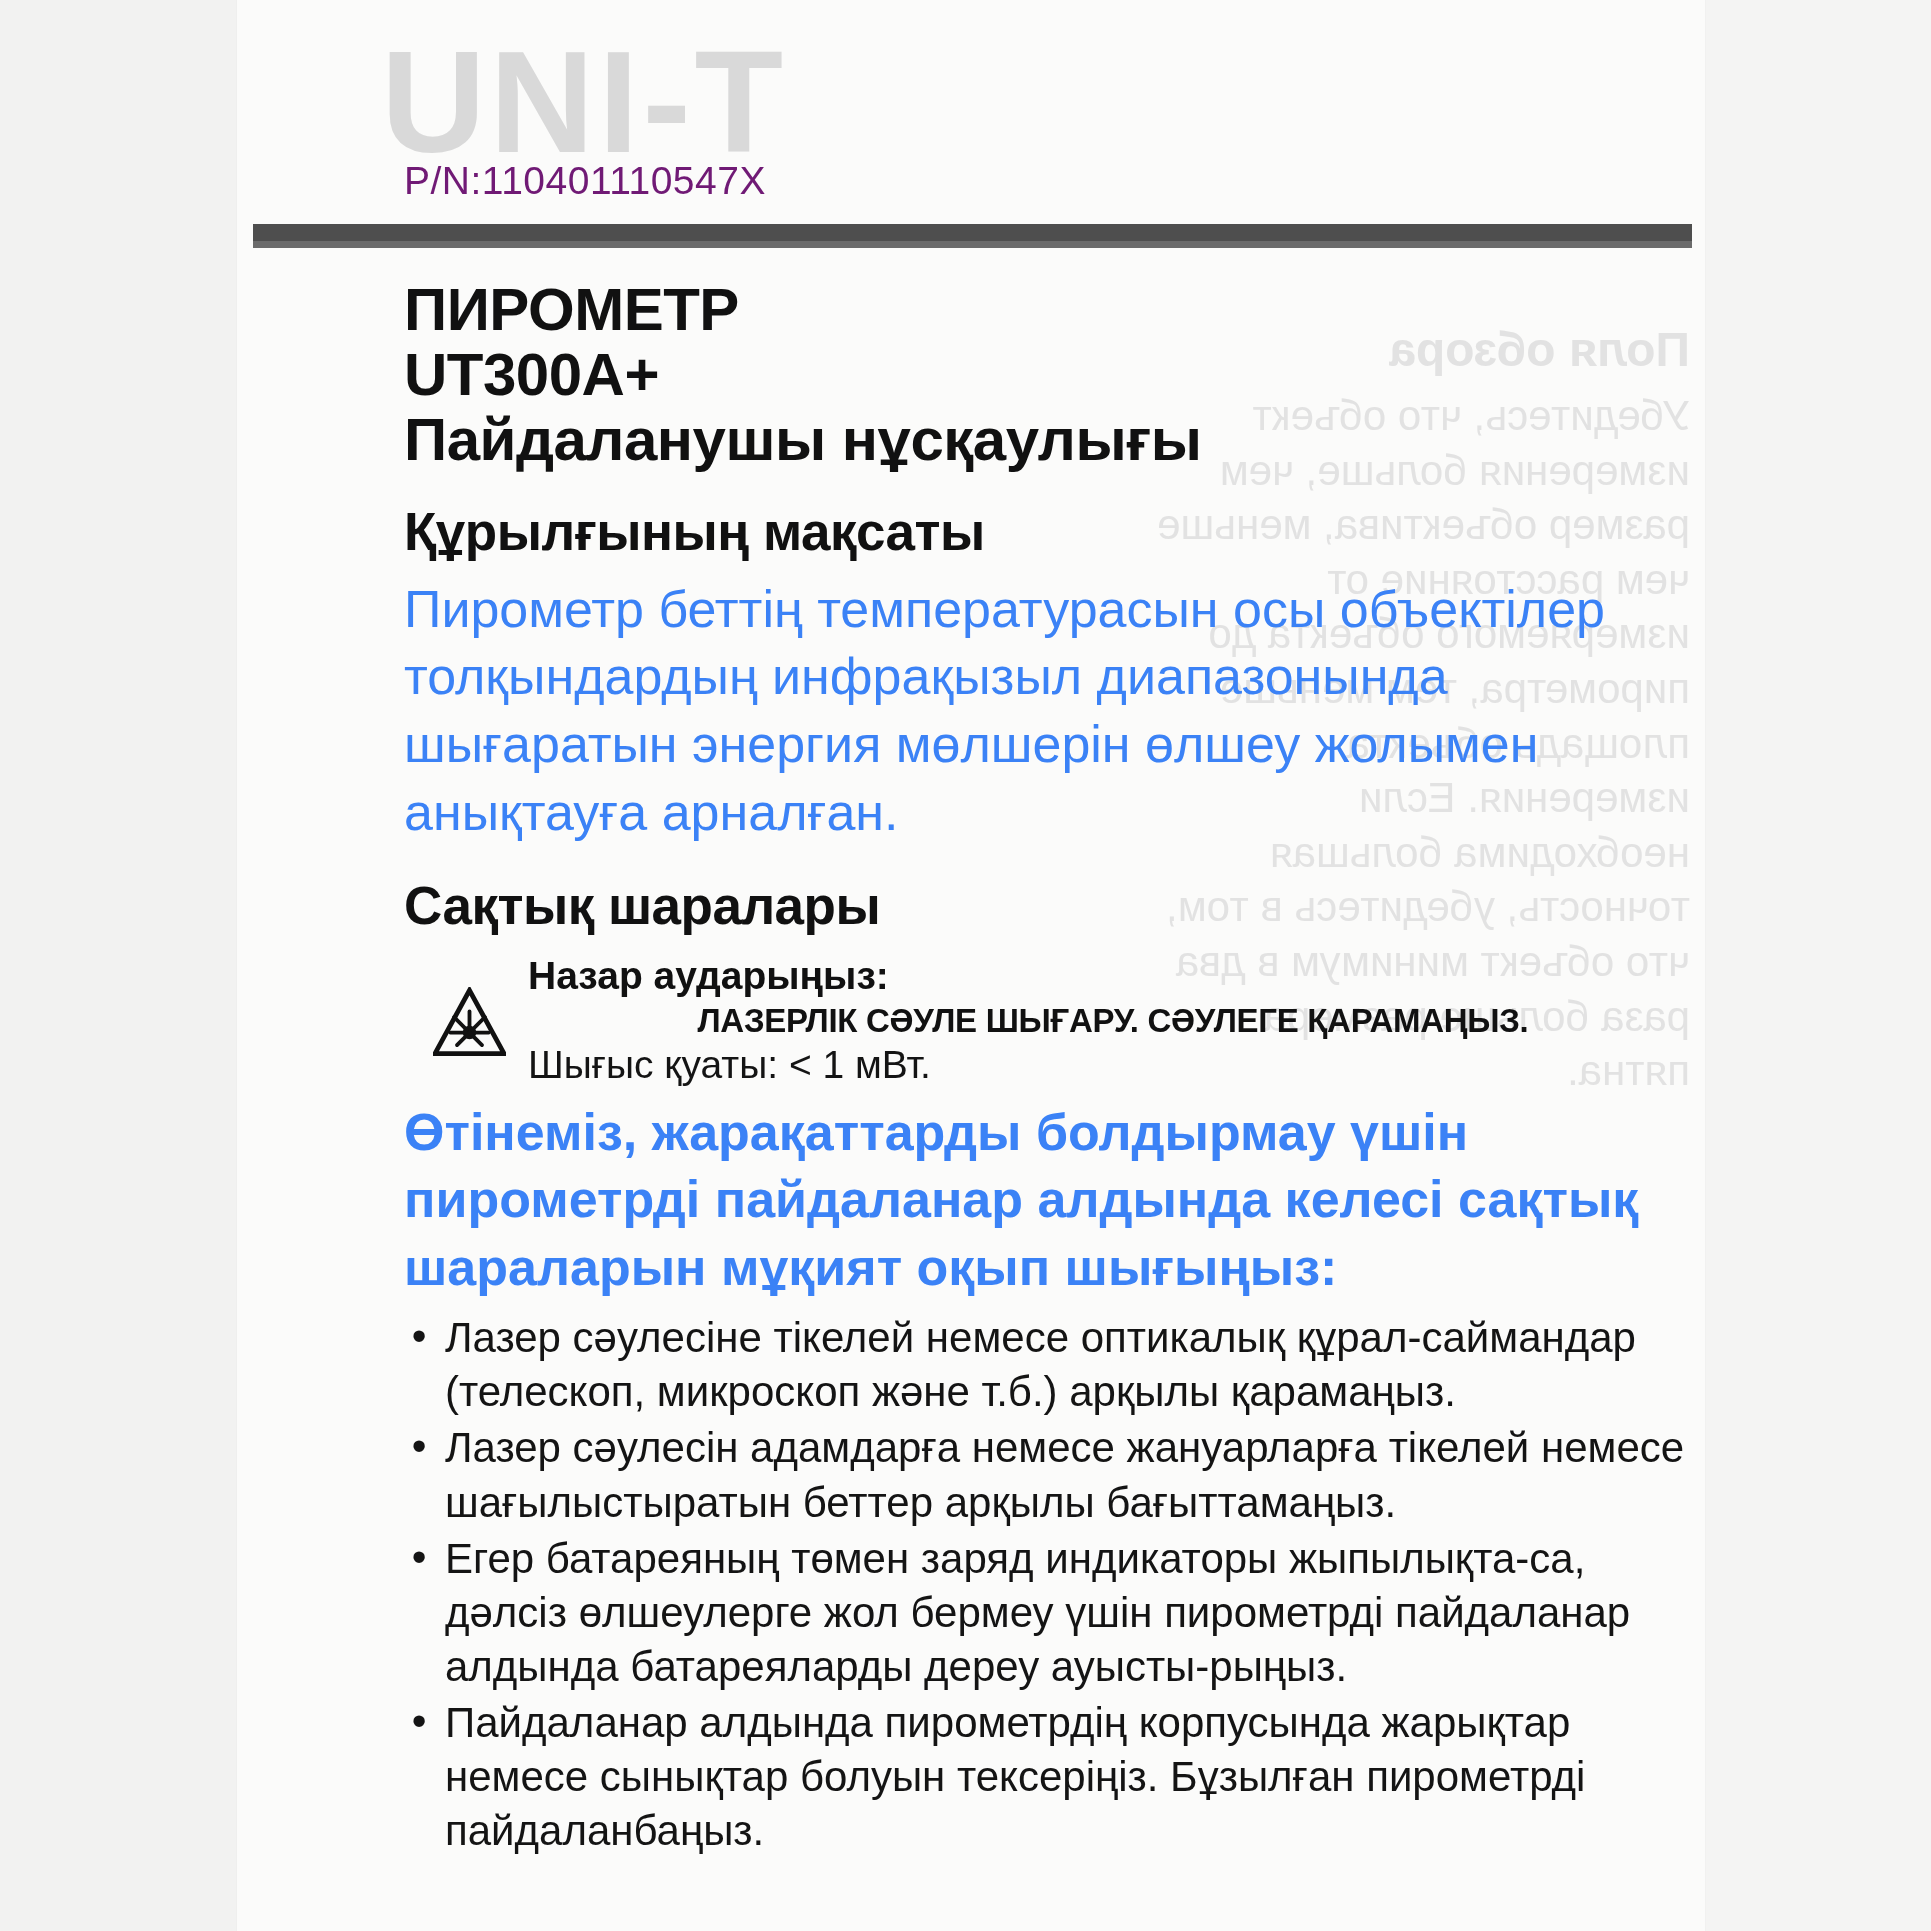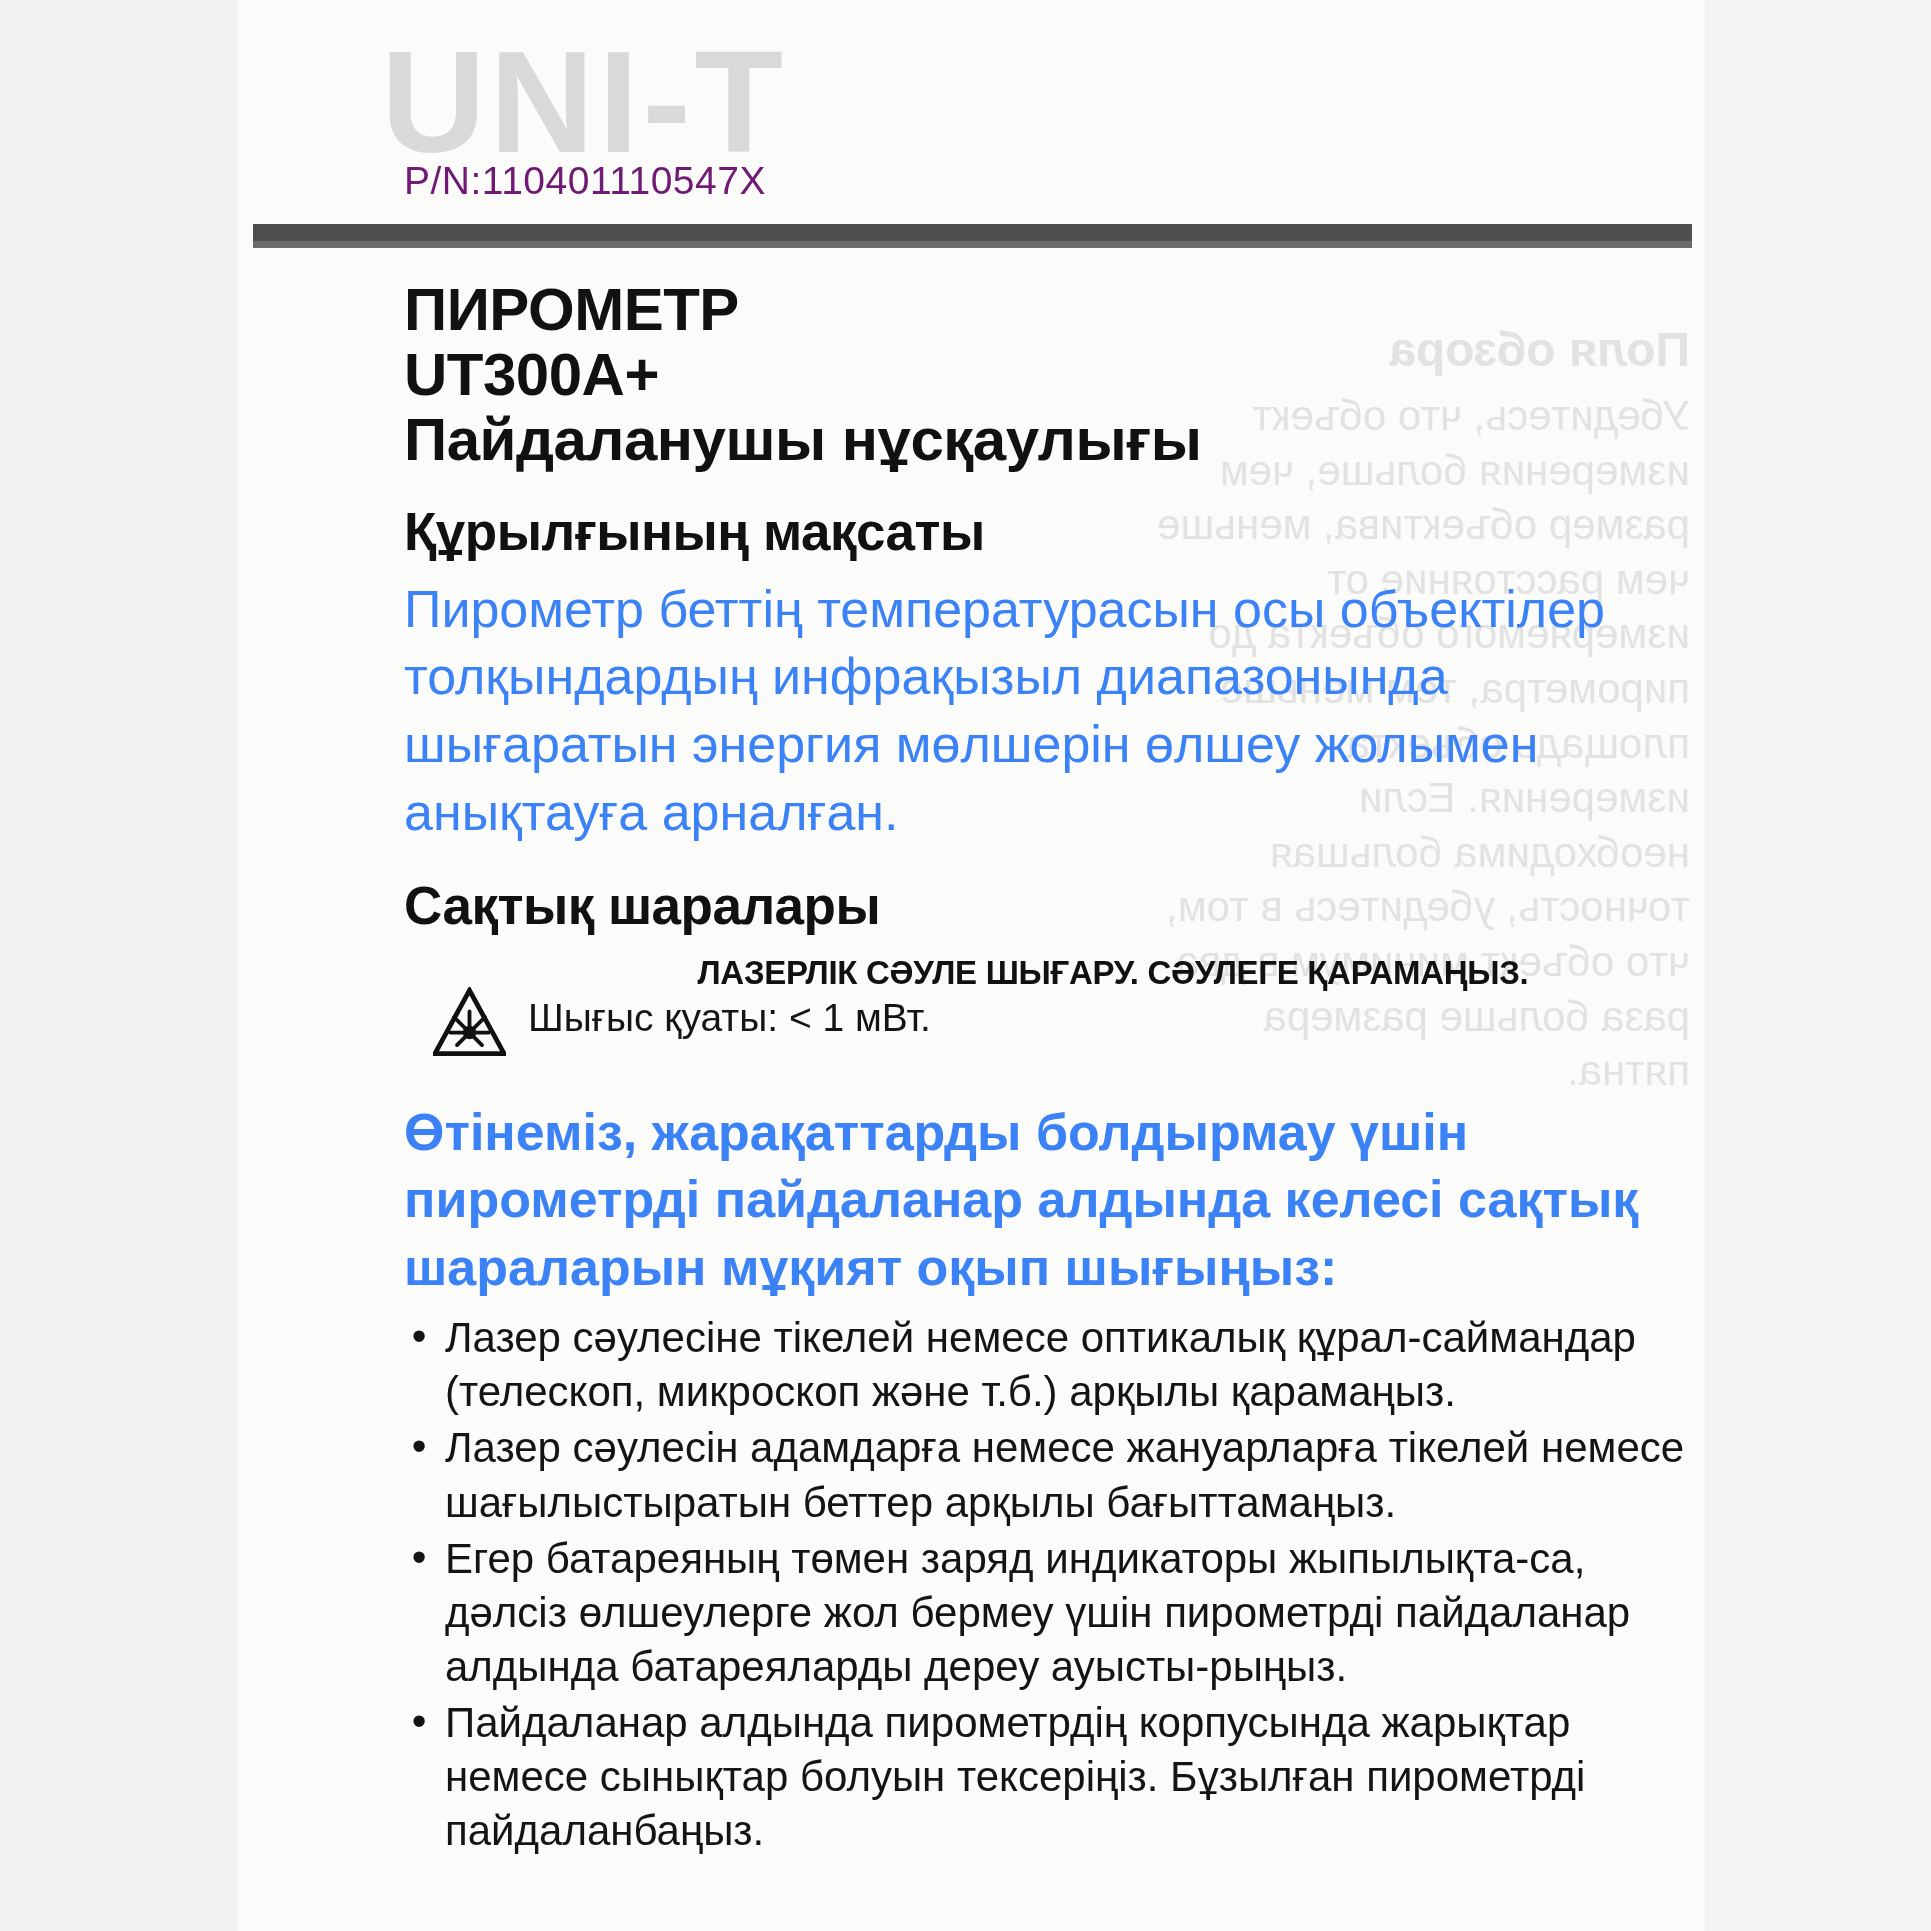--- a/index.html
+++ b/index.html
@@ -224,20 +224,21 @@
             <line x1="38" y1="47" x2="38" y2="25"></line>
             <line x1="38" y1="47" x2="22" y2="31"></line>
             <line x1="38" y1="47" x2="54" y2="31"></line>
             <line x1="38" y1="47" x2="18" y2="47"></line>
             <line x1="38" y1="47" x2="58" y2="47"></line>
             <line x1="38" y1="47" x2="25" y2="60"></line>
             <line x1="38" y1="47" x2="51" y2="60"></line>
           </g>
         </svg>
       </span>
+      <p class="warn-label">Назар аударыңыз:</p>
       <p class="warn-main">ЛАЗЕРЛІК СӘУЛЕ ШЫҒАРУ. СӘУЛЕГЕ ҚАРАМАҢЫЗ.</p>
       <p class="warn-sub">Шығыс қуаты: &lt; 1 мВт.</p>
     </div>
 
     <p class="body bold">Өтінеміз, жарақаттарды болдырмау үшін пирометрді пайдаланар алдында келесі сақтық шараларын мұқият оқып шығыңыз:</p>
 
     <ul class="bullets">
       <li>Лазер сәулесіне тікелей немесе оптикалық құрал-саймандар (телескоп, микроскоп және т.б.) арқылы қарамаңыз.</li>
       <li>Лазер сәулесін адамдарға немесе жануарларға тікелей немесе шағылыстыратын беттер арқылы бағыттамаңыз.</li>
       <li>Егер батареяның төмен заряд индикаторы жыпылықта-са, дәлсіз өлшеулерге жол бермеу үшін пирометрді пайдаланар алдында батареяларды дереу ауысты-рыңыз.</li>

